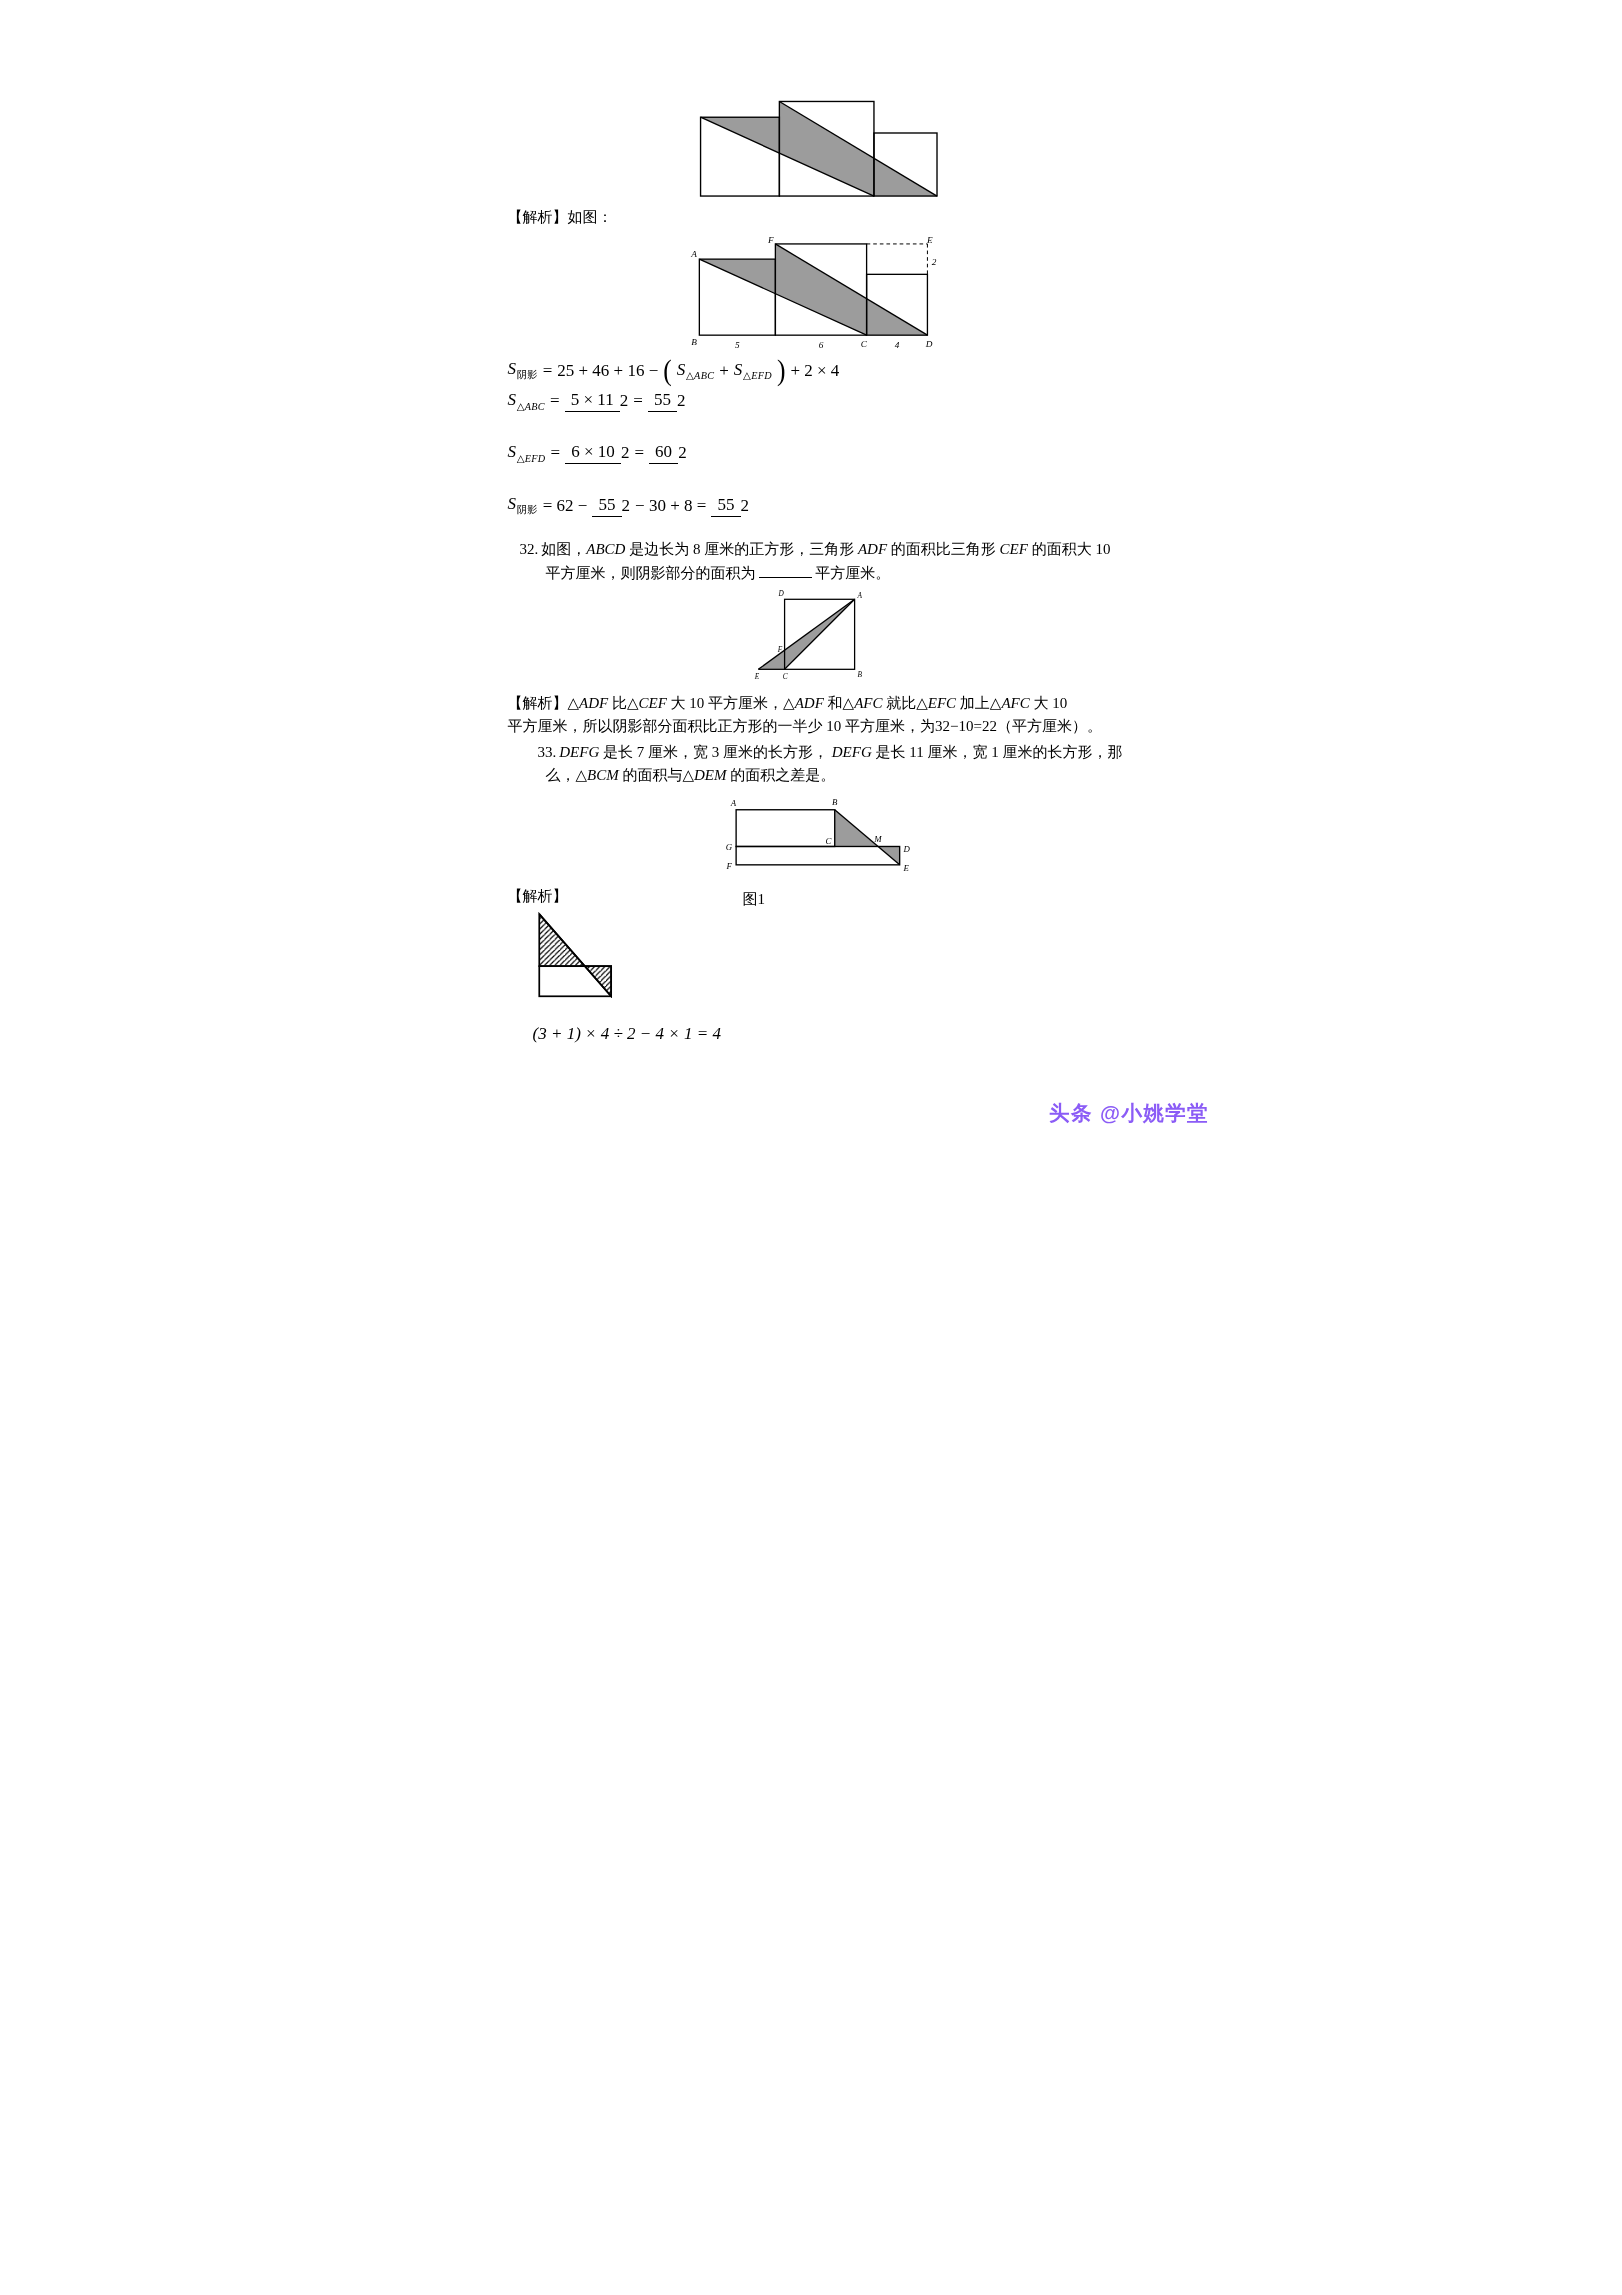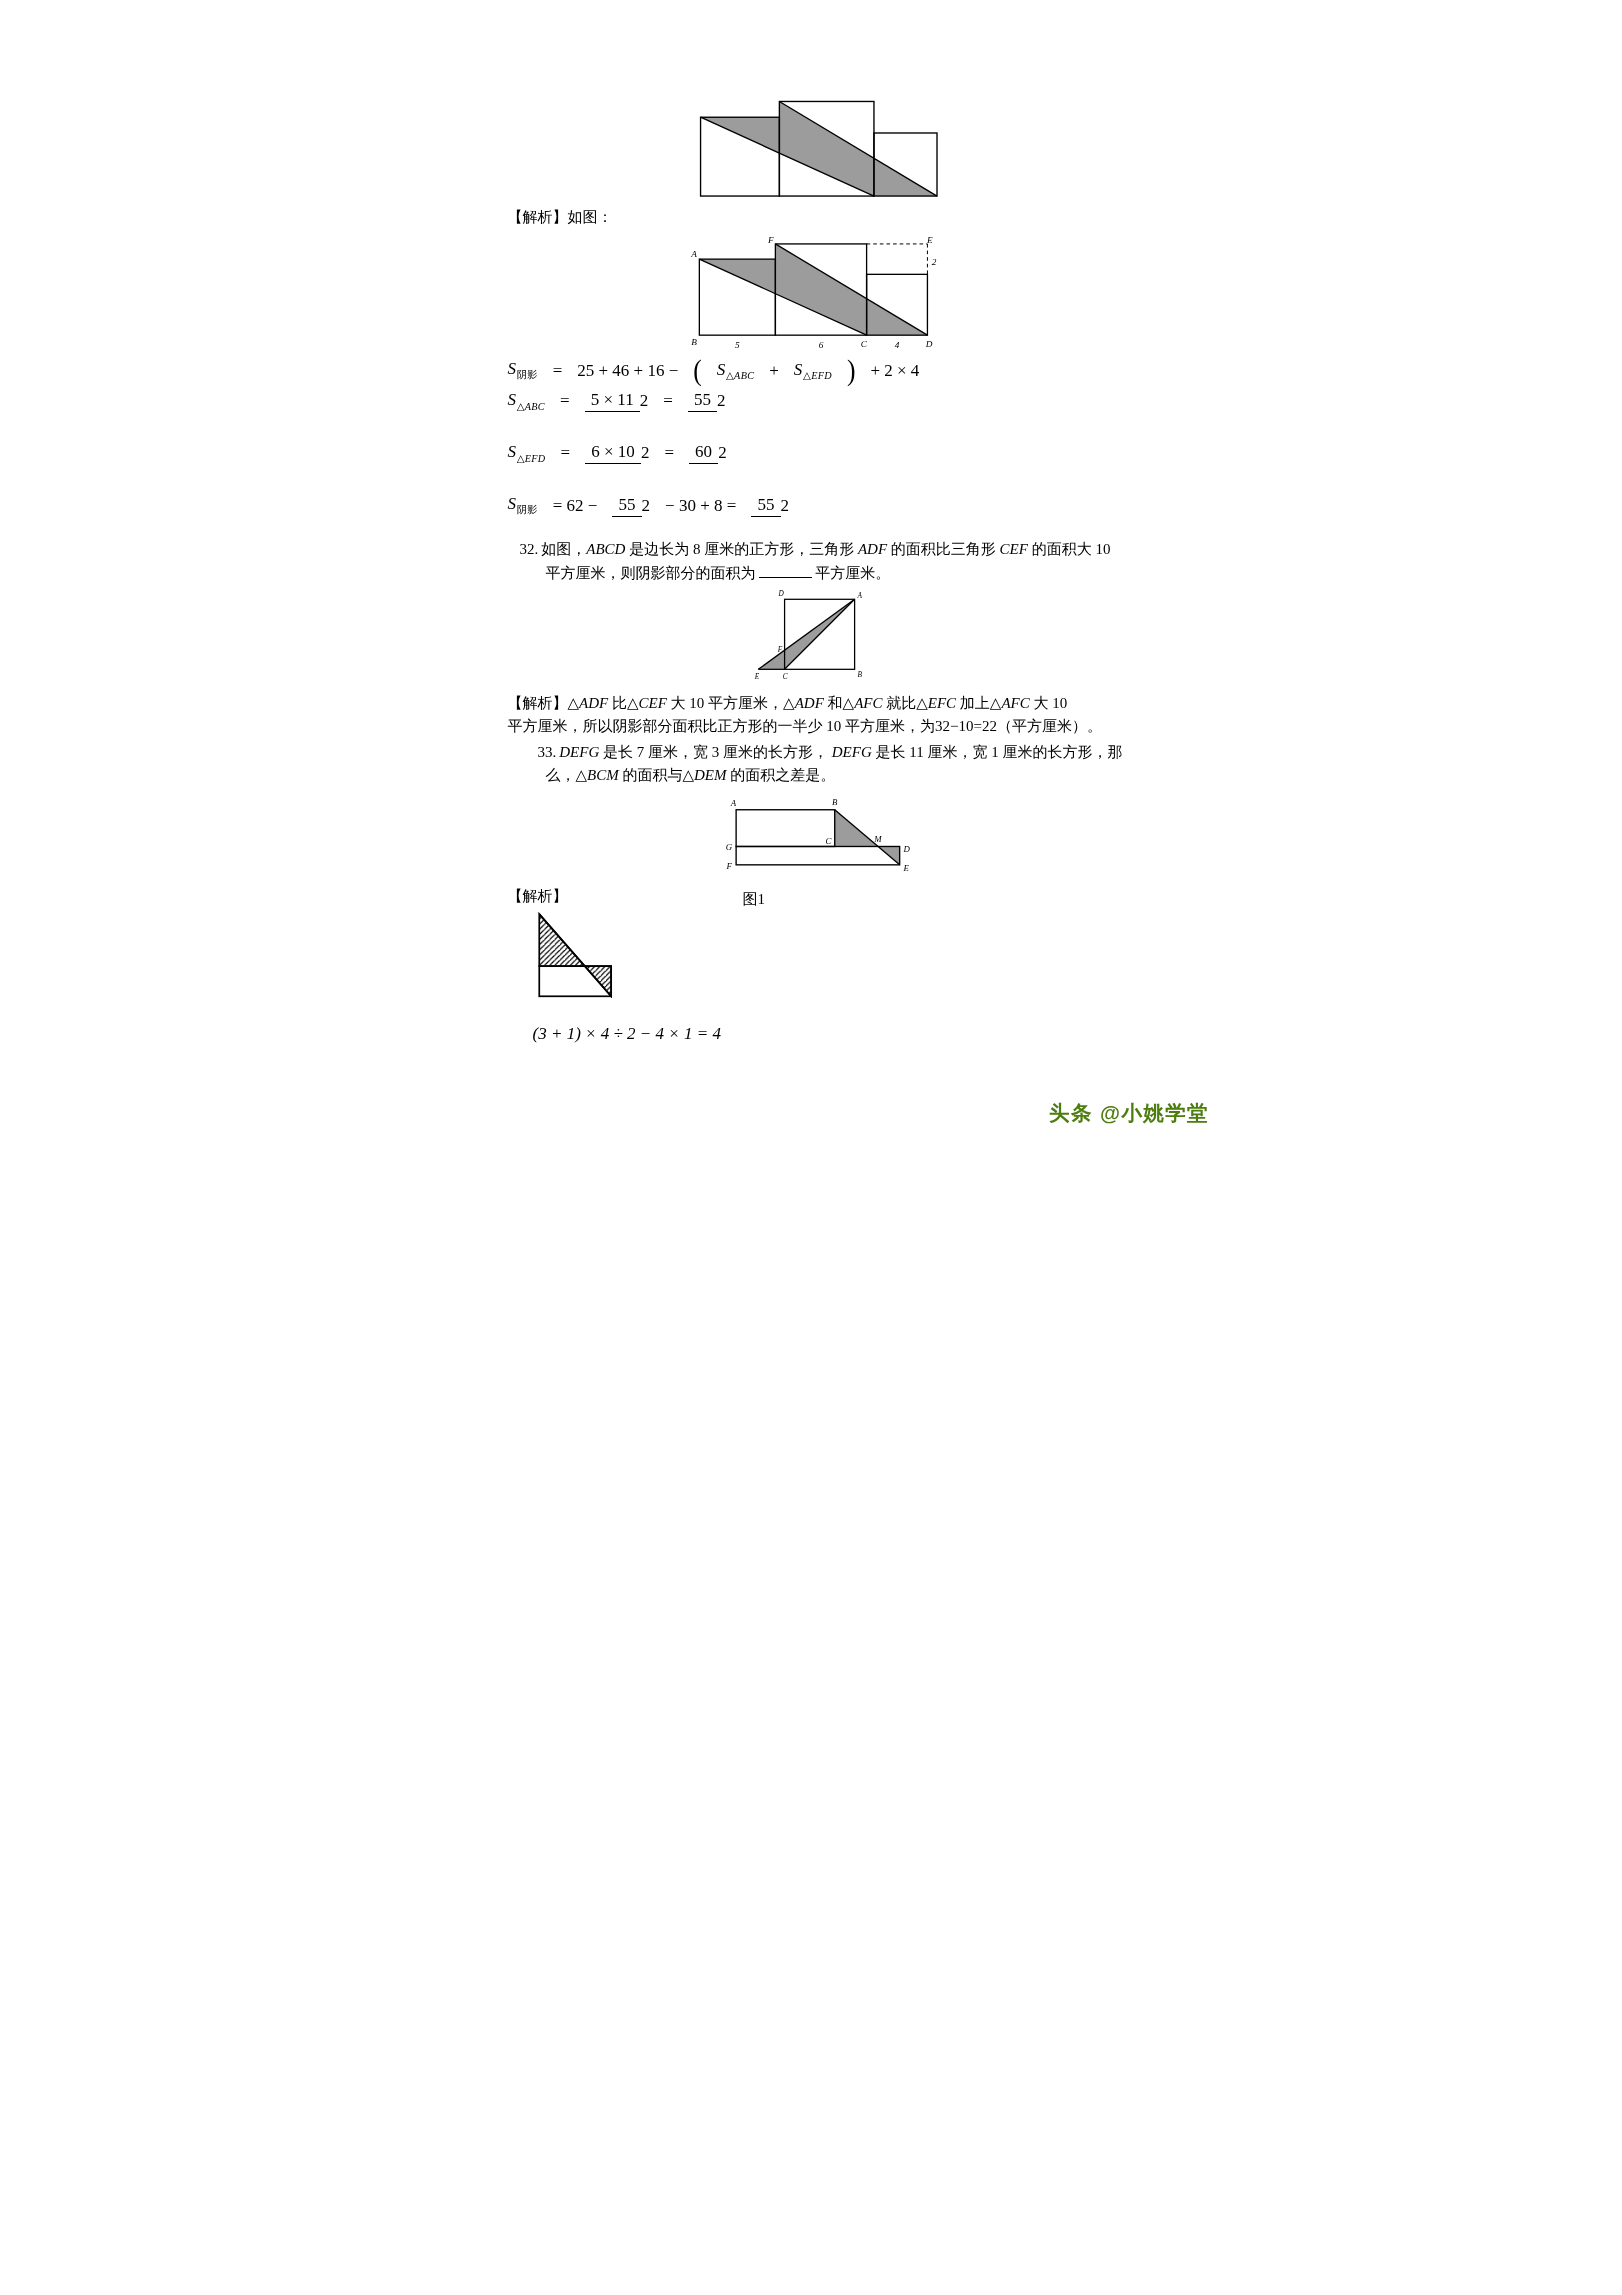--- a/index.html
+++ b/index.html
@@ -5,33 +5,33 @@
   html,body { margin:0; padding:0; background:#ffffff; }
   .page {
     position:relative; width:811px; height:1148px; margin:0 auto;
     background:#ffffff; color:#000;
     font-family:"Liberation Serif","DejaVu Serif",serif;
     overflow:hidden;
   }
   .abs { position:absolute; }
   .txt { font-size:15px; line-height:1.45; white-space:nowrap; }
   .hang { display:flex; gap:3px; }
-  .formula { font-size:17px; display:flex; align-items:center; gap:15px; white-space:nowrap; }
+  .formula { font-size:17px; display:flex; align-items:center; gap:5px; white-space:nowrap; }
   .mvar { font-style:italic; }
   sub.msub { font-size:0.6em; margin-left:0.7px; letter-spacing:0.3px; }
   .frac { display:inline-flex; flex-direction:row; text-align:center; line-height:1.15; }
   .frac .num { padding:0 6.1px 1.4px; border-bottom:1.4px solid #000; display:block; }
   .frac .den { padding-top:1.4px; display:block; }
   .paren { font-size:1.5em; font-weight:400; display:inline-block; transform:scaleY(1.15); line-height:0.8; }
   .blank { display:inline-block; width:53px; height:1.0em; border-bottom:1.7px solid #000; margin:0 3.4px; vertical-align:baseline; }
   .lbl { font-style:italic; fill:#000; }
   .caption { font-size:15px; }
   .watermark {
     font-family:"Liberation Sans","DejaVu Sans",sans-serif;
-    font-weight:bold; font-size:20.5px; letter-spacing:1.4px; color:#4d7c0f;
+    font-weight:bold; font-size:20.5px; letter-spacing:1.4px; color:#8b5cf6;
   }
   i { font-style:italic; }
   svg { display:block; }
 </style>
 </head>
 <body>
 
 <div class="page">
 
   <div class="abs" style="left:286px; top:100px;">

